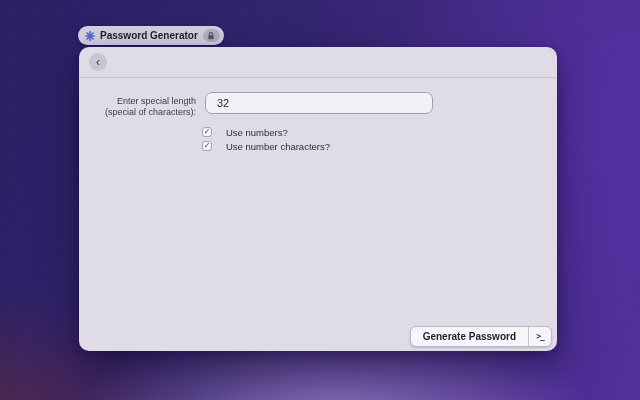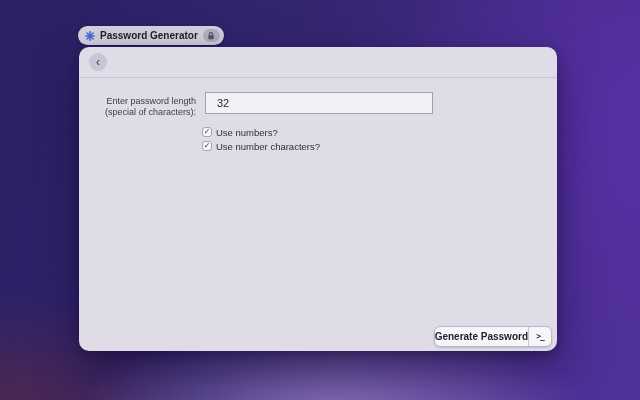--- a/index.html
+++ b/index.html
@@ -29,36 +29,36 @@
     box-shadow:0 18px 42px rgba(18,8,45,.50), 0 3px 10px rgba(18,8,45,.30);}
   .topbar{position:absolute;left:0;top:0;right:0;height:30px;
     border-bottom:1px solid #c8c4d3;border-radius:10px 10px 0 0;}
   .back-btn{position:absolute;left:10px;top:6px;width:18px;height:18px;border-radius:50%;
     background:#c9c5d3;border:none;display:flex;align-items:center;justify-content:center;
     color:#45414d;font-size:12px;line-height:1;padding:0 0 1px 0;cursor:default;}
   
   .label-block{position:absolute;left:16px;top:49px;width:101px;text-align:right;
     font-size:9px;line-height:10.5px;color:#3e3c46;}
   .len-input{position:absolute;left:126px;top:45px;width:215px;height:20px;
-    border:1px solid #a39fb0;border-radius:0;background:#f3f1f6;
+    border:1px solid #a39fb0;border-radius:7px;background:#f3f1f6;
     font-family:"Liberation Sans","DejaVu Sans",sans-serif;
     font-size:11px;font-weight:500;color:#2b2933;padding:0 0 0 11px;outline:none;}
   .cb-row{position:absolute;left:123px;display:flex;align-items:center;height:12px;}
   .cb-row.r1{top:79px;} .cb-row.r2{top:93px;}
   .cb-box{width:10px;height:10px;border-radius:3px;background:#f6f5f9;
     border:1px solid #a8a4b3;display:flex;align-items:center;justify-content:center;
     box-sizing:border-box;}
   .cb-check{font-size:8px;line-height:1;color:#3b3844;font-weight:700;
     transform:translateY(-0.5px);}
-  .cb-label{margin-left:4px;font-size:9.5px;color:#2f2d37;}
+  .cb-label{margin-left:14px;font-size:9.5px;color:#2f2d37;}
   
   .btn-group{position:absolute;right:5px;bottom:4px;height:19px;display:flex;
     background:#f6f5f9;border:1px solid #bbb7c6;border-radius:6px;overflow:hidden;
     box-shadow:0 1px 2px rgba(25,15,55,.18);}
-  .gen-btn{display:flex;align-items:center;padding:0 0;border:none;background:transparent;
+  .gen-btn{display:flex;align-items:center;padding:0 12px;border:none;background:transparent;
     border-right:1px solid #c9c5d4;font-family:"Liberation Sans","DejaVu Sans",sans-serif;
     font-size:10px;font-weight:700;color:#25232c;cursor:default;}
   .term-btn{width:22px;display:flex;align-items:center;justify-content:center;border:none;
     background:transparent;font-family:"DejaVu Sans Mono","Liberation Mono",monospace;
     font-size:8px;font-weight:700;color:#2b2933;letter-spacing:-1px;cursor:default;}
 </style>
 </head>
 <body>
 
 <div class="grain"></div>
@@ -85,21 +85,21 @@
 
 <div class="window">
 
   <div class="topbar">
     <button class="back-btn">
       <span>‹</span>
     </button>
   </div>
 
   <div class="label-block">
-    <div>Enter password length</div>
+    <div>Enter special length</div>
     <div>(special of characters):</div>
   </div>
 
   <input class="len-input" type="text" value="32" style="">
 
   <div class="cb-row r1">
     <span class="cb-box">
       <span class="cb-check">✓</span>
     </span>
     <span class="cb-label">Use numbers?</span>

